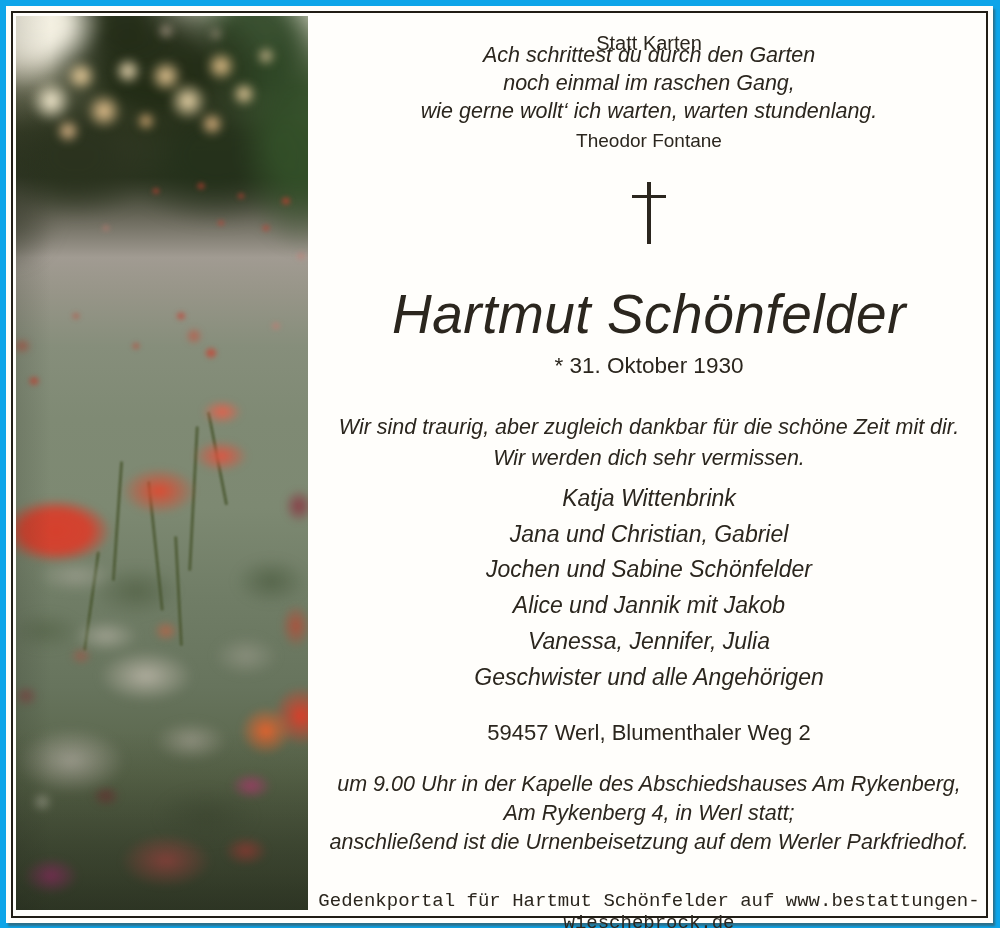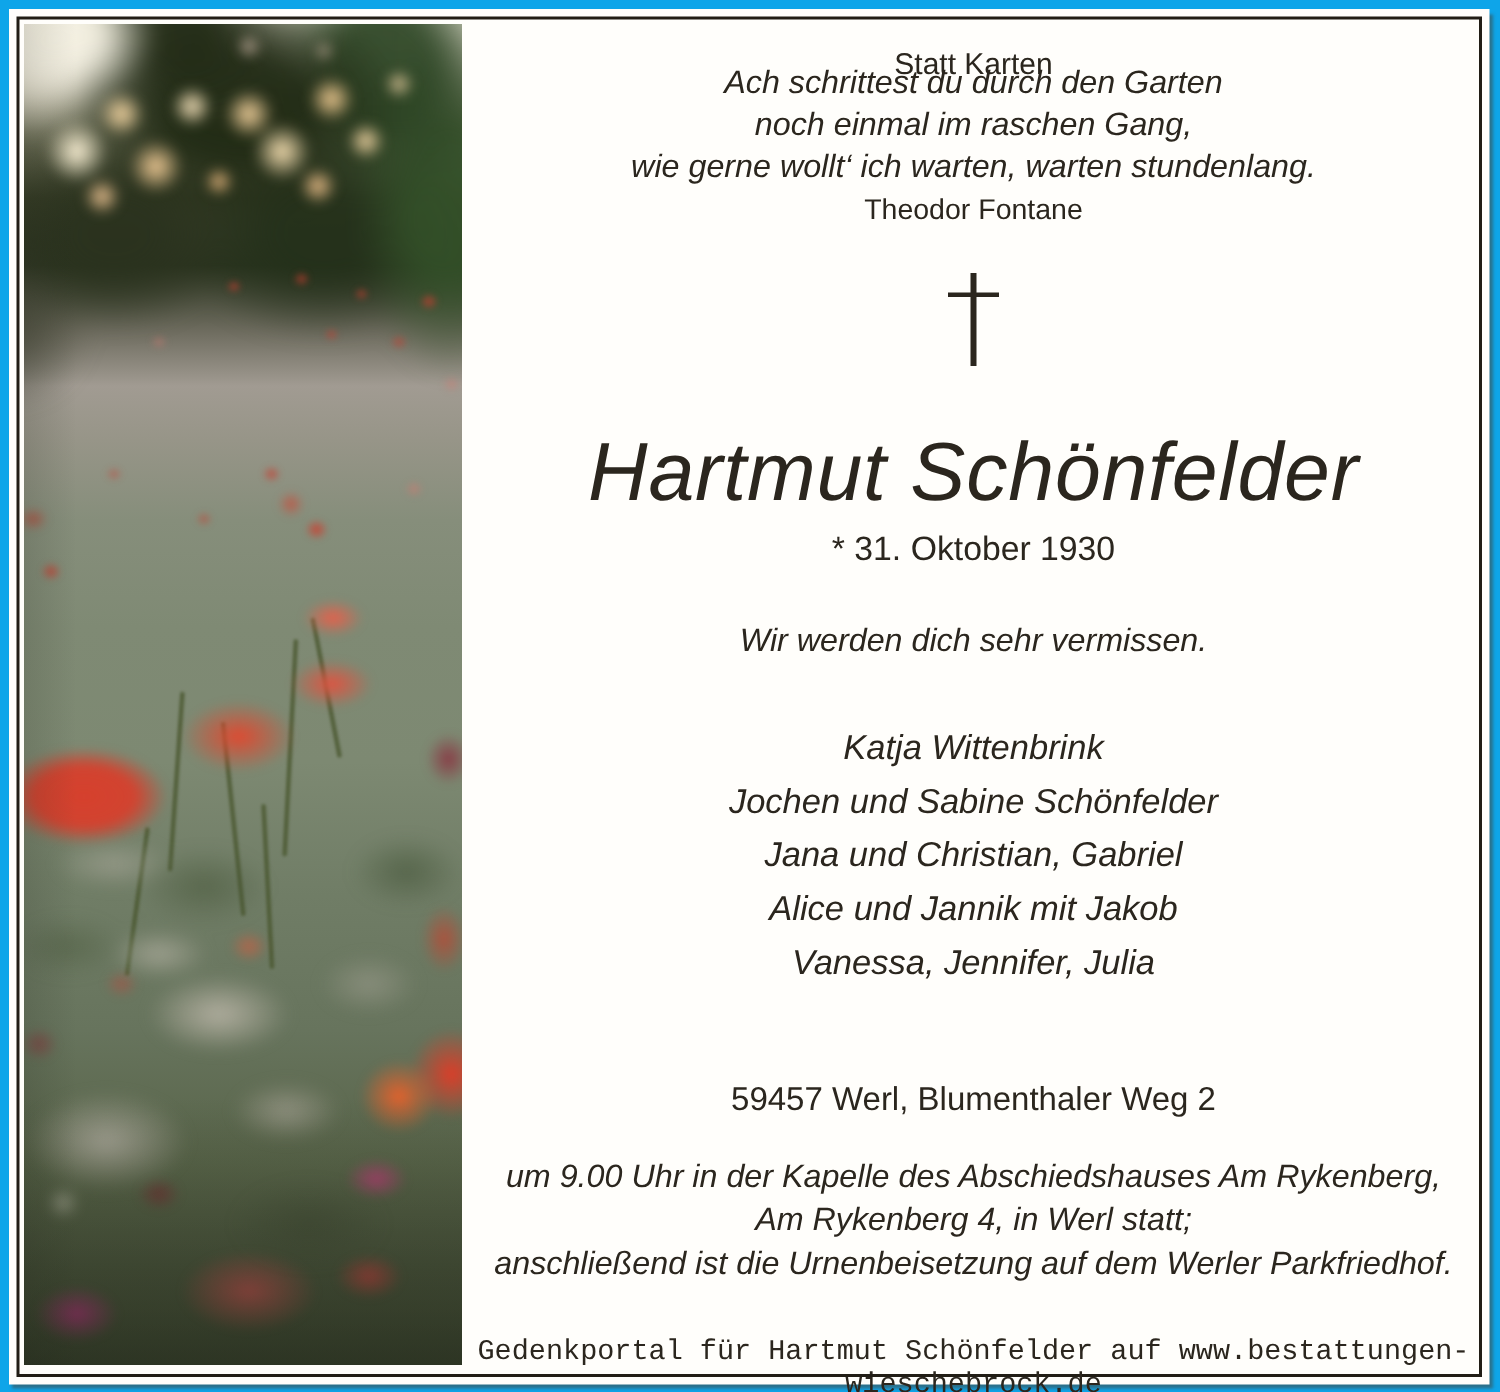--- a/index.html
+++ b/index.html
@@ -210,29 +210,31 @@
           </span>
         </div>
 
         <h1 class="name">Hartmut Schönfelder</h1>
 
         <div class="dates">
           <span>* 31. Oktober 1930</span>
         </div>
 
         <div class="condolence">
+          <span class="block-line">Wir sind traurig, aber zugleich dankbar für die schöne Zeit mit dir.</span>
           <span class="block-line">Wir werden dich sehr vermissen.</span>
         </div>
 
         <div class="family">
           <span class="block-line">Katja Wittenbrink</span>
+          <span class="block-line">Jana und Christian, Gabriel</span>
           <span class="block-line">Jochen und Sabine Schönfelder</span>
-          <span class="block-line">Jana und Christian, Gabriel</span>
           <span class="block-line">Alice und Jannik mit Jakob</span>
           <span class="block-line">Vanessa, Jennifer, Julia</span>
+          <span class="block-line">Geschwister und alle Angehörigen</span>
         </div>
 
         <div class="address">59457 Werl, Blumenthaler Weg 2</div>
 
         <div class="funeral">
           <span class="block-line">um 9.00 Uhr in der Kapelle des Abschiedshauses Am Rykenberg,</span>
           <span class="block-line">Am Rykenberg 4, in Werl statt;</span>
           <span class="block-line">anschließend ist die Urnenbeisetzung auf dem Werler Parkfriedhof.</span>
         </div>
 

